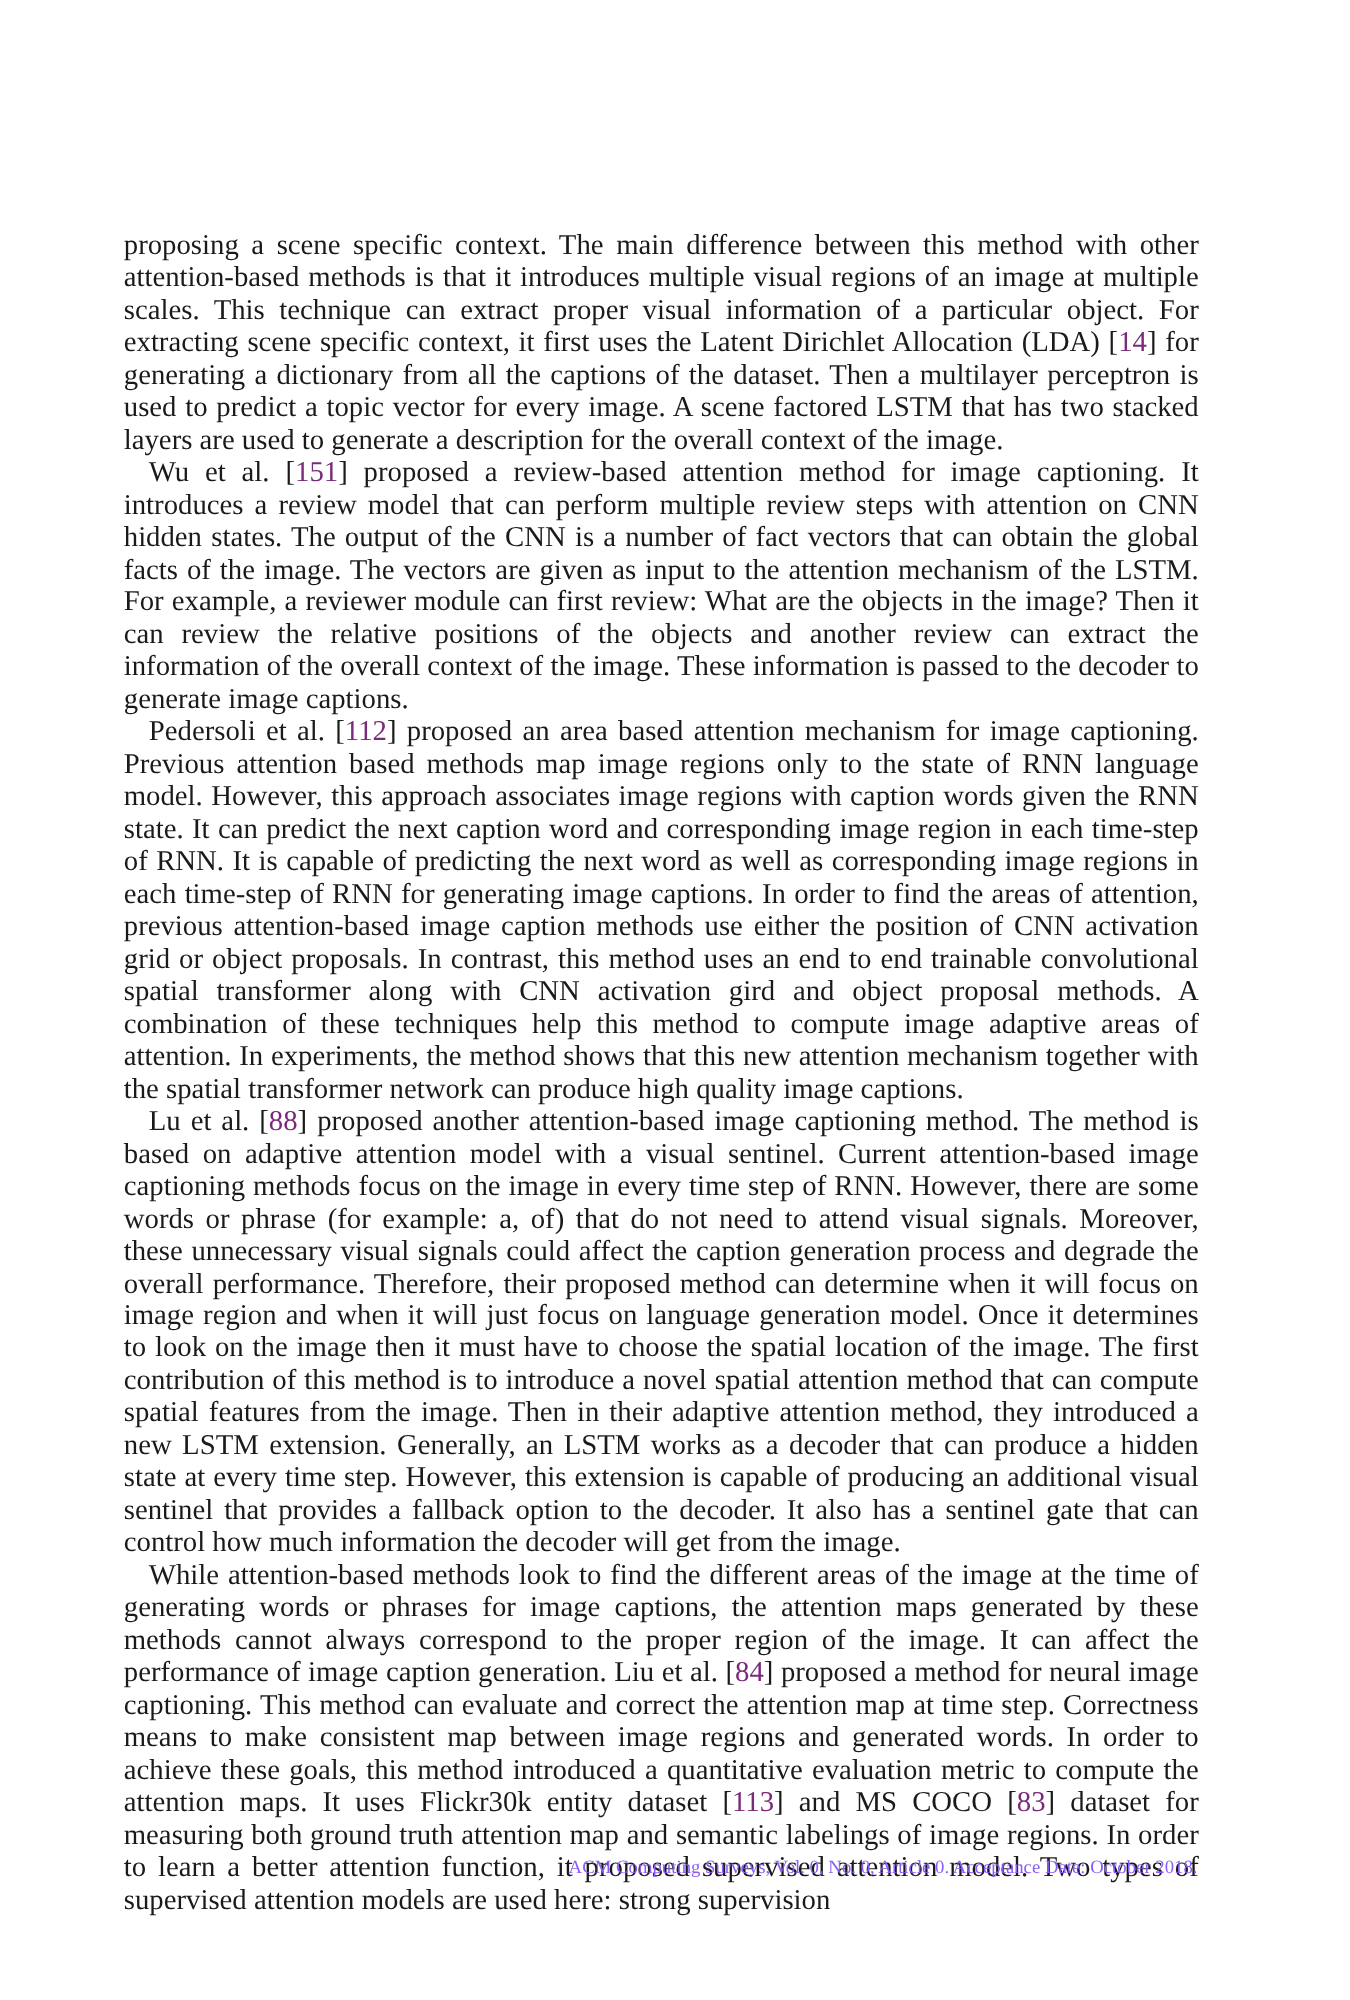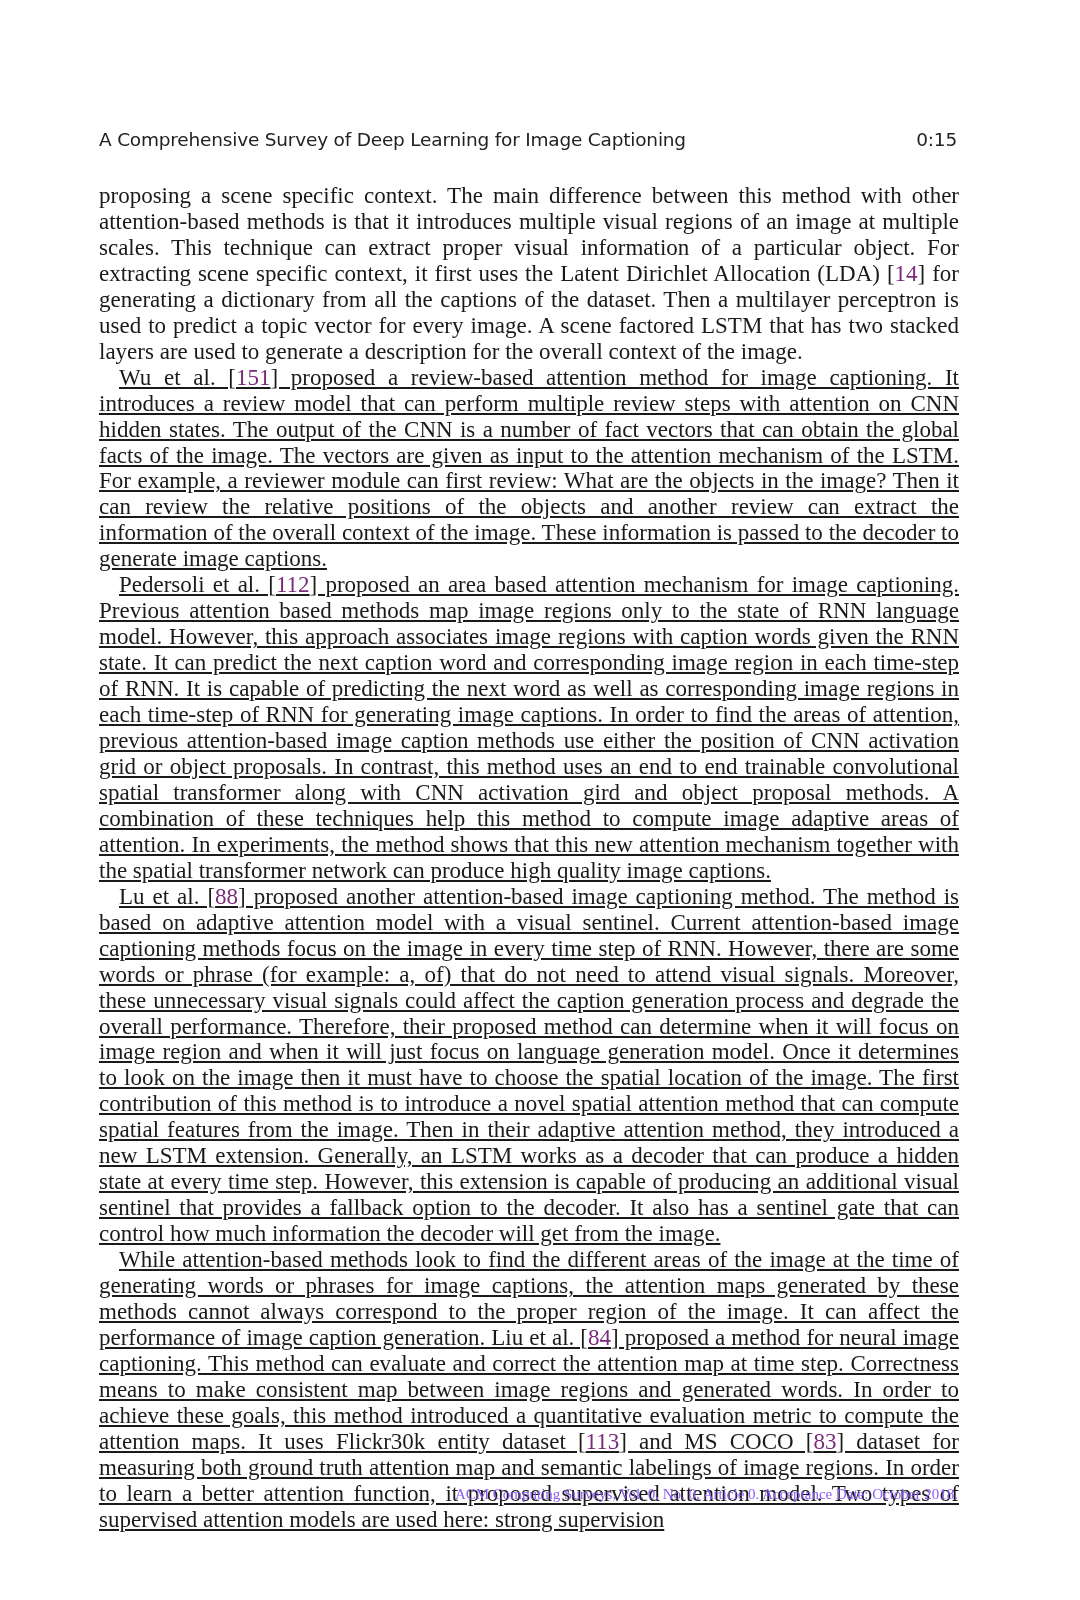--- a/index.html
+++ b/index.html
@@ -10,35 +10,31 @@
     display: flex; justify-content: space-between; align-items: baseline;
     font-family: "DejaVu Sans", sans-serif; font-size: 18.5px; color: #222;
     letter-spacing: -0.2px;
   }
   .body {
     position: absolute; left: 99px; top: 183px; width: 860px;
     font-family: "Liberation Serif", serif; font-size: 23px; line-height: 25.95px;
     color: #1a1a1a; text-align: justify; hyphens: manual;
   }
   .body p { margin: 0; }
-  .body p.indent { text-indent: 20px; text-decoration: underline; }
+  .body p.indent { text-indent: 20px; }
   .cite { color: #7a2a7a; }
   .footer {
     position: absolute; right: 122px; top: 1486px;
     font-family: "Liberation Serif", serif; font-size: 15px; color: #8b5cf6;
   }
 </style>
 </head>
 <body>
 
 <div class="page">
-  <div class="running-head">
-    <span>A Comprehensive Survey of Deep Learning for Image Captioning</span>
-    <span>0:15</span>
-  </div>
 
   <div class="body" id="body">
       <p>proposing a scene specific context. The main difference between this method with other attention-based methods is that it introduces multiple visual regions of an image at multiple scales. This technique can extract proper visual information of a particular object. For extracting scene specific context, it first uses the Latent Dirichlet Allocation (LDA) [<span class="cite" style="color: rgb(122, 42, 122);">14</span>] for generating a dictionary from all the captions of the dataset. Then a multilayer perceptron is used to predict a topic vector for every image. A scene factored LSTM that has two stacked layers are used to generate a description for the overall context of the image.</p>
       <p class="indent">Wu et al. [<span class="cite" style="color: rgb(122, 42, 122);">151</span>] proposed a review-based attention method for image captioning. It introduces a review model that can perform multiple review steps with attention on CNN hidden states. The output of the CNN is a number of fact vectors that can obtain the global facts of the image. The vectors are given as input to the attention mechanism of the LSTM. For example, a reviewer module can first review: What are the objects in the image? Then it can review the relative positions of the objects and another review can extract the information of the overall context of the image. These information is passed to the decoder to generate image captions.</p>
       <p class="indent">Pedersoli et al. [<span class="cite" style="color: rgb(122, 42, 122);">112</span>] proposed an area based attention mechanism for image captioning. Previous attention based methods map image regions only to the state of RNN language model. However, this approach associates image regions with caption words given the RNN state. It can predict the next caption word and corresponding image region in each time-step of RNN. It is capable of predicting the next word as well as corresponding image regions in each time-step of RNN for generating image captions. In order to find the areas of attention, previous attention-based image caption methods use either the position of CNN activation grid or object proposals. In contrast, this method uses an end to end trainable convolutional spatial transformer along with CNN activation gird and object proposal methods. A combination of these techniques help this method to compute image adaptive areas of attention. In experiments, the method shows that this new attention mechanism together with the spatial transformer network can produce high quality image captions.</p>
       <p class="indent">Lu et al. [<span class="cite" style="color: rgb(122, 42, 122);">88</span>] proposed another attention-based image captioning method. The method is based on adaptive attention model with a visual sentinel. Current attention-based image captioning methods focus on the image in every time step of RNN. However, there are some words or phrase (for example: a, of) that do not need to attend visual signals. Moreover, these unnecessary visual signals could affect the caption generation process and degrade the overall performance. Therefore, their proposed method can determine when it will focus on image region and when it will just focus on language generation model. Once it determines to look on the image then it must have to choose the spatial location of the image. The first contribution of this method is to introduce a novel spatial attention method that can compute spatial features from the image. Then in their adaptive attention method, they introduced a new LSTM extension. Generally, an LSTM works as a decoder that can produce a hidden state at every time step. However, this extension is capable of producing an additional visual sentinel that provides a fallback option to the decoder. It also has a sentinel gate that can control how much information the decoder will get from the image.</p>
       <p class="indent">While attention-based methods look to find the different areas of the image at the time of generating words or phrases for image captions, the attention maps generated by these methods cannot always correspond to the proper region of the image. It can affect the performance of image caption generation. Liu et al. [<span class="cite" style="color: rgb(122, 42, 122);">84</span>] proposed a method for neural image captioning. This method can evaluate and correct the attention map at time step. Correctness means to make consistent map between image regions and generated words. In order to achieve these goals, this method introduced a quantitative evaluation metric to compute the attention maps. It uses Flickr30k entity dataset [<span class="cite" style="color: rgb(122, 42, 122);">113</span>] and MS COCO [<span class="cite" style="color: rgb(122, 42, 122);">83</span>] dataset for measuring both ground truth attention map and semantic labelings of image regions. In order to learn a better attention function, it proposed supervised attention model. Two types of supervised attention models are used here: strong supervision</p>
     </div>
 
   <div class="footer">ACM Computing Surveys, Vol. 0, No. 0, Article 0. Acceptance Date: October 2018.</div>

